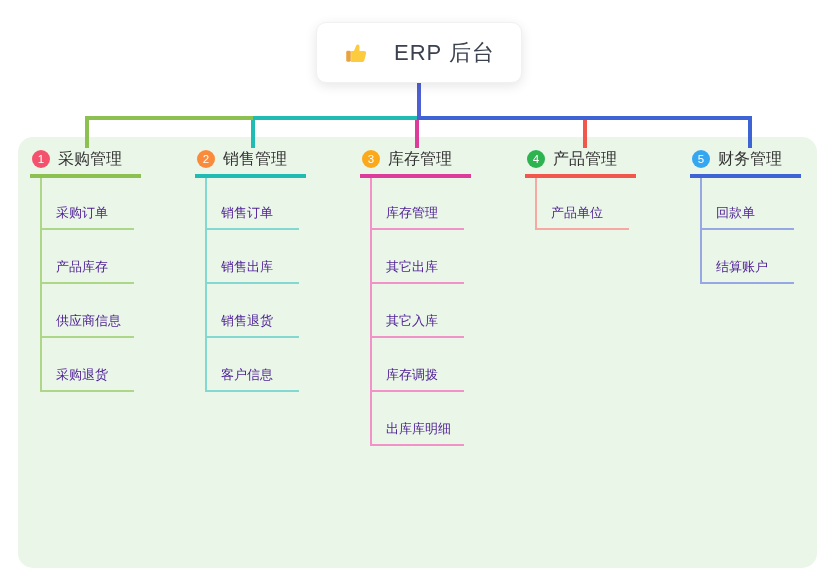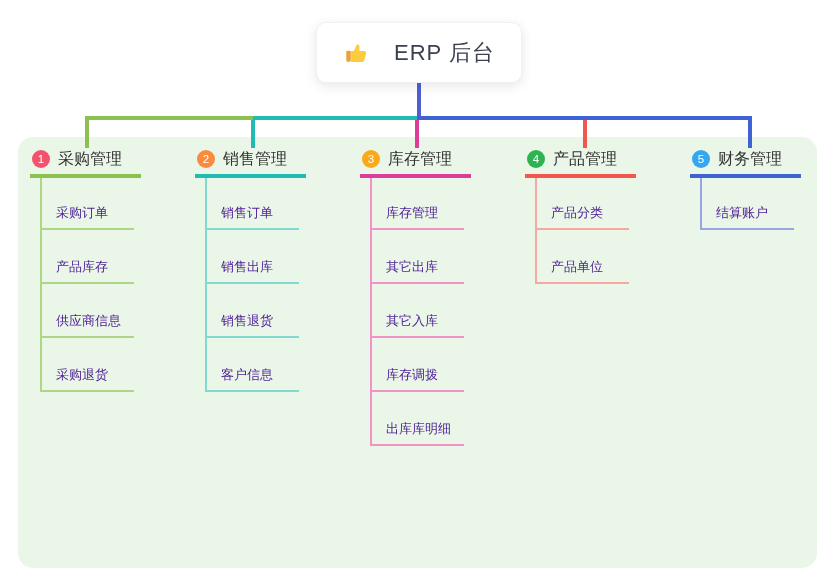--- a/index.html
+++ b/index.html
@@ -116,27 +116,27 @@
           <li><span>库存调拨</span></li>
           <li><span>出库库明细</span></li>
         </ul>
       </div>
       <div class="branch" style="left: 525px; --main: #F2574E; --light: #F8A8A3;">
         <div class="branch-header">
           <span class="badge" style="background: rgb(45, 180, 80);">4</span>
           <span>产品管理</span>
         </div>
         <ul class="children">
-          <li><span>产品分类</span></li>
           <li><span>产品单位</span></li>
         </ul>
       </div>
       <div class="branch" style="left: 690px; --main: #3E63D5; --light: #96A7E4;">
         <div class="branch-header">
           <span class="badge" style="background: rgb(53, 166, 240);">5</span>
           <span>财务管理</span>
         </div>
         <ul class="children">
+          <li><span>回款单</span></li>
           <li><span>结算账户</span></li>
         </ul>
       </div>
     </div>
 </div>
 
 </body></html>

